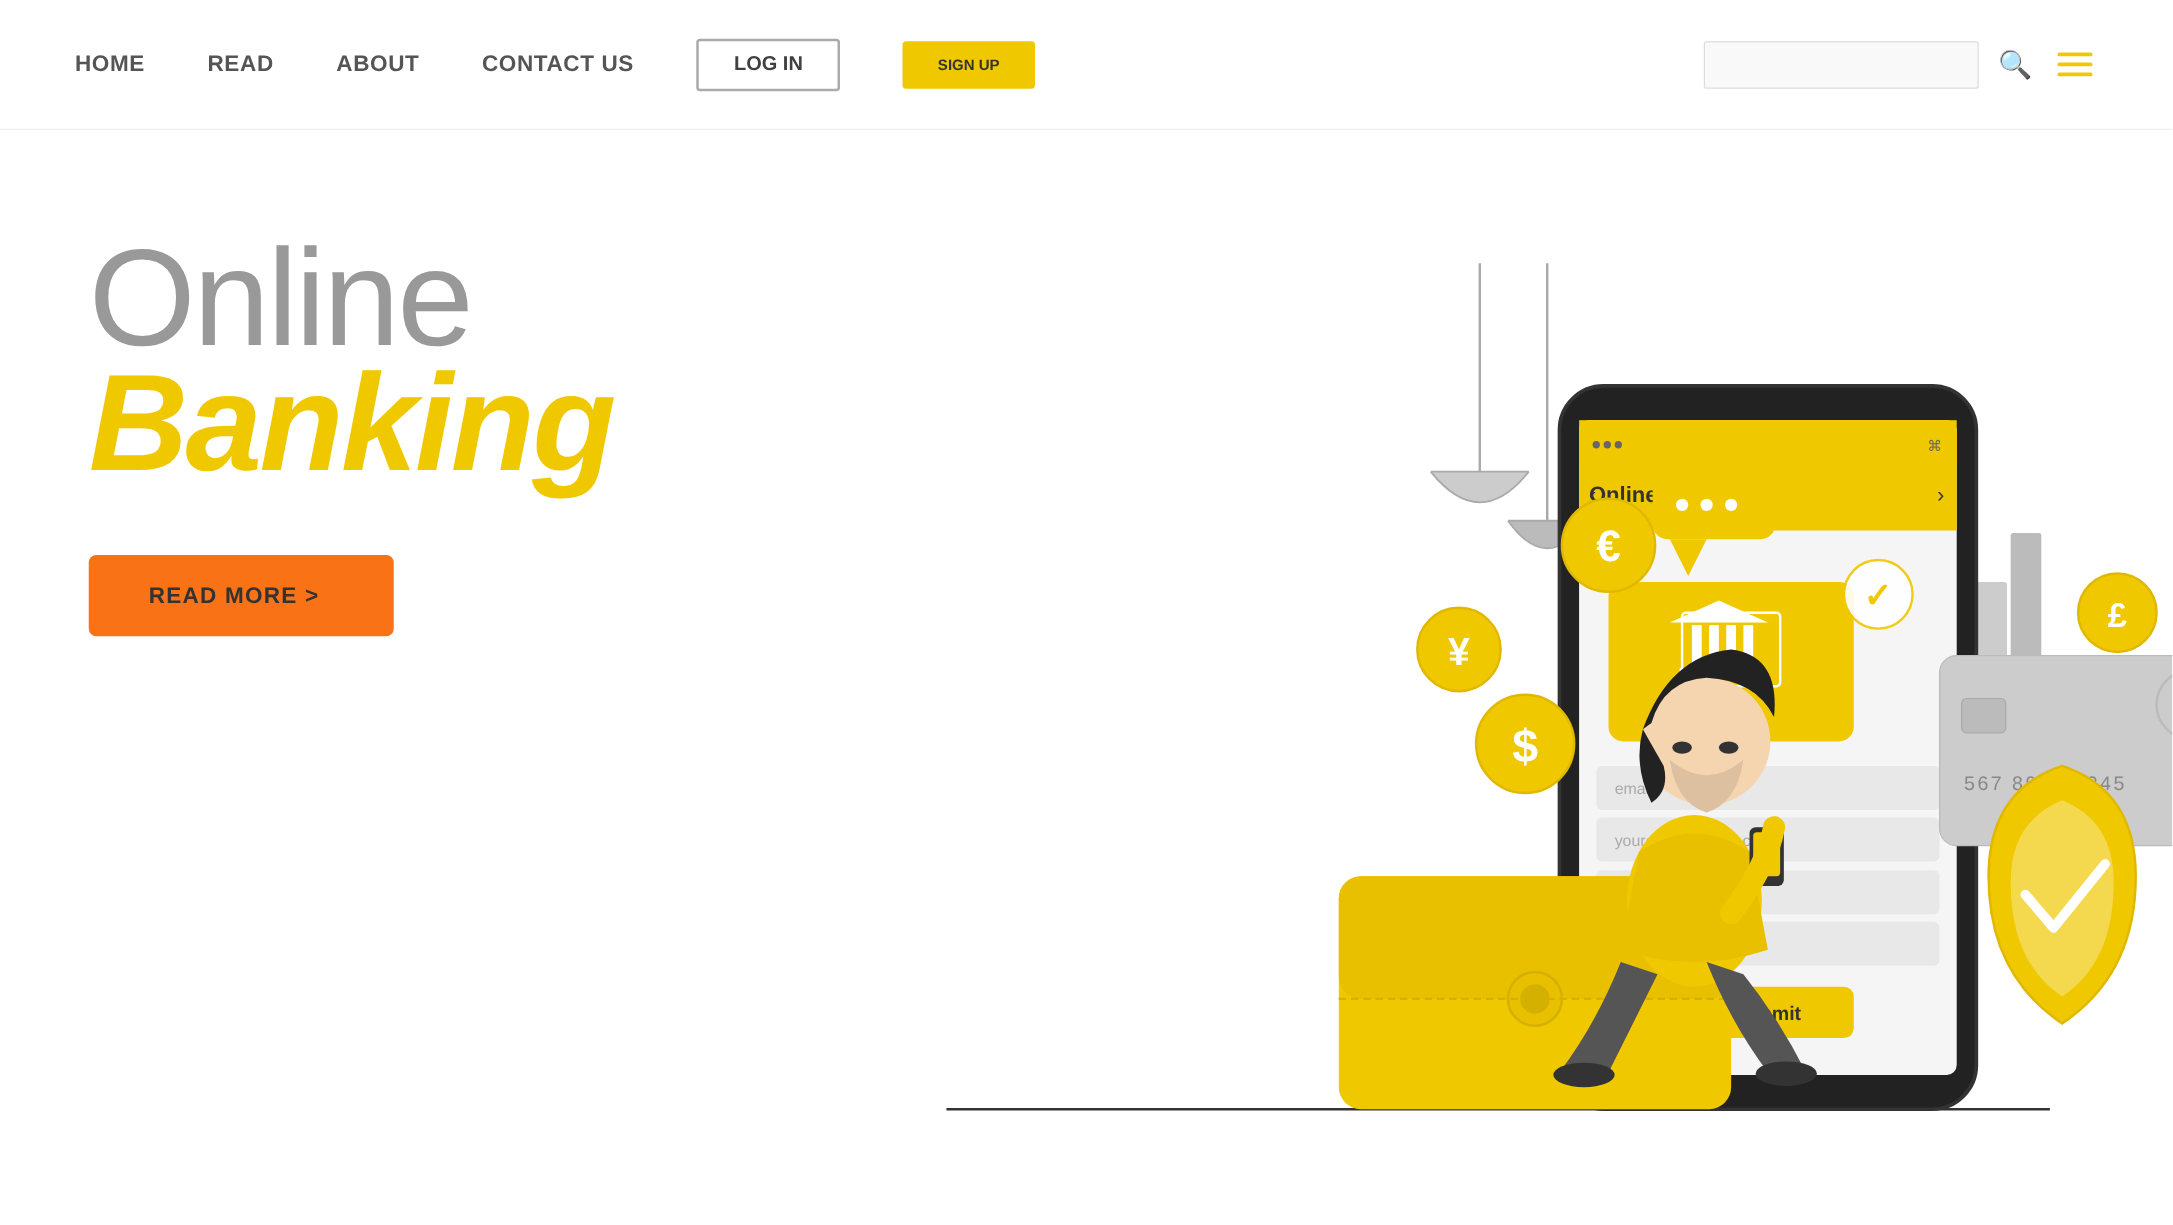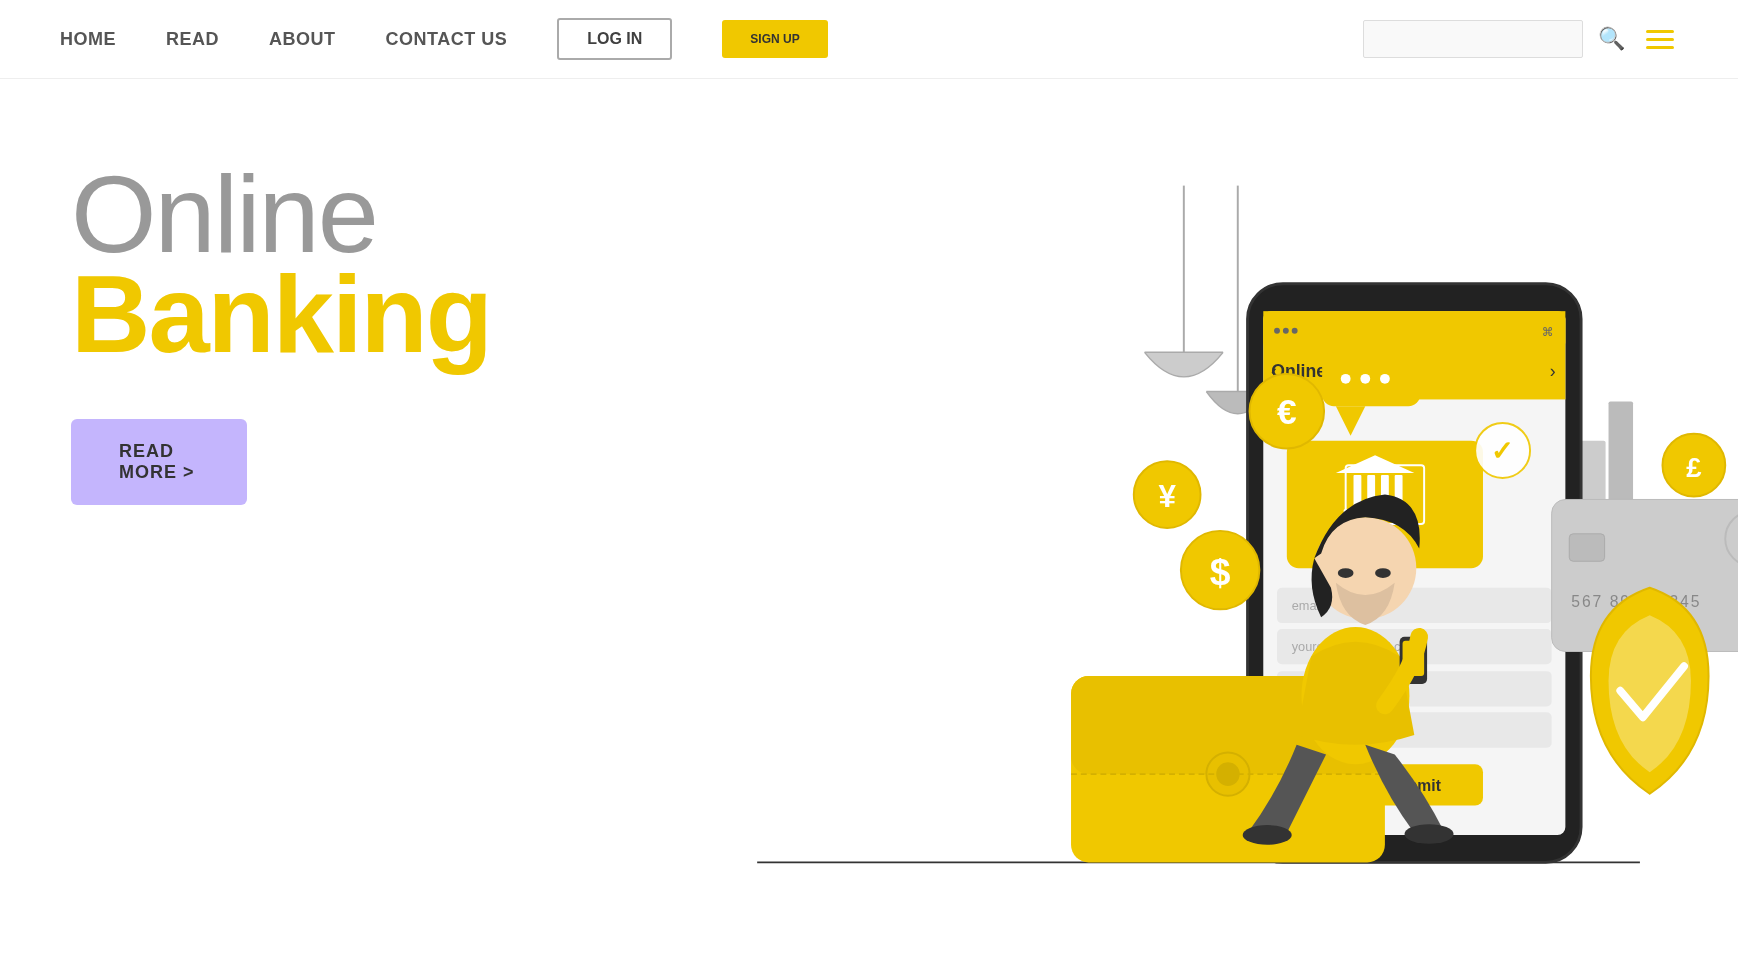--- a/index.html
+++ b/index.html
@@ -9,21 +9,21 @@
       background: #ffffff;
       font-family: Arial, sans-serif;
       overflow: hidden;
     }
 
     
     header {
       display: flex;
       align-items: center;
       padding: 0 60px;
-      height: 79px;
+      height: 104px;
       border-bottom: 1px solid #eee;
     }
     nav {
       display: flex;
       align-items: center;
       gap: 50px;
       flex: 1;
     }
     .nav-link {
       font-size: 18px;
@@ -112,40 +112,41 @@
       line-height: 1.0;
       letter-spacing: -2px;
     }
     .title-banking {
       font-size: 110px;
       font-weight: 700;
       color: #f0c800;
       line-height: 1.0;
       letter-spacing: -2px;
       margin-top: -10px;
+      font-style: italic;
     }
     .description {
       font-size: 14px;
       color: #888;
       line-height: 1.6;
       margin-top: 30px;
       max-width: 400px;
     }
     .btn-readmore {
       margin-top: 50px;
-      background: #c4b5fd;
+      background: #f97316;
       border: none;
       padding: 22px 48px;
       font-size: 18px;
       font-weight: 700;
       color: #333;
       cursor: pointer;
       border-radius: 6px;
       letter-spacing: 1px;
-      width: 176px;
+      width: 244px;
       text-align: left;
     }
 
     
     .right-section {
       flex: 1;
       position: relative;
       overflow: hidden;
     }
 

